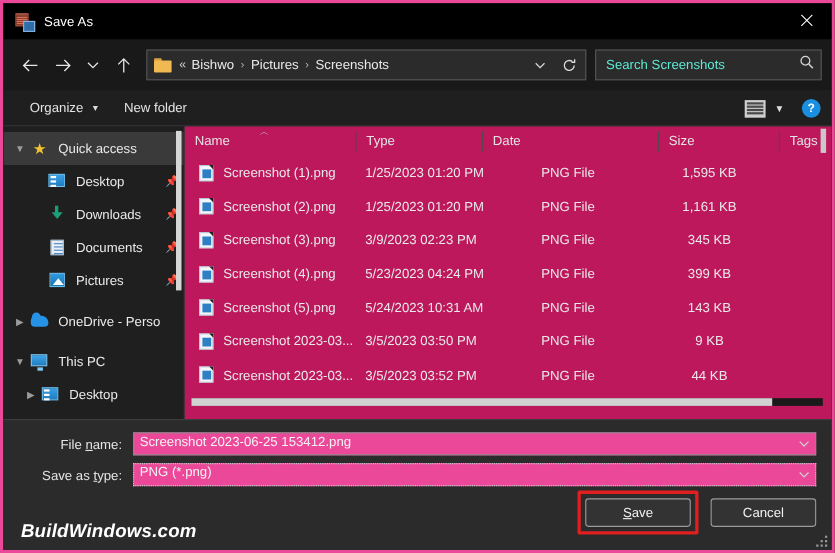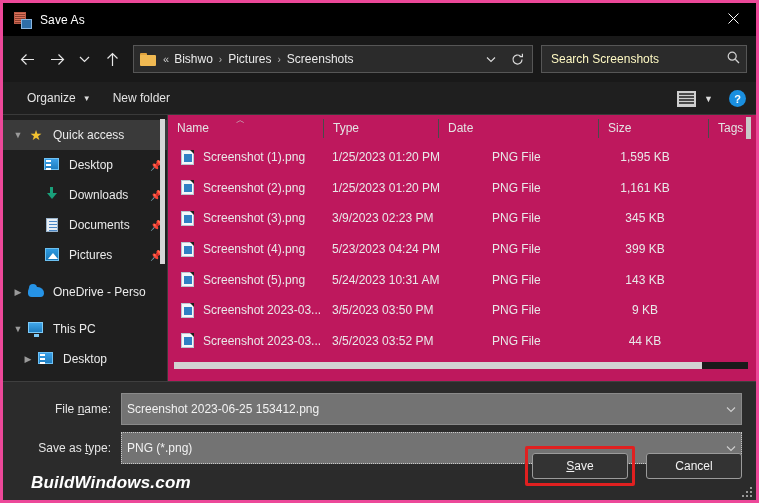--- a/index.html
+++ b/index.html
@@ -132,21 +132,21 @@
     width: 206px; height: 28px;
     margin-left: 8px;
     background: #2b2b2b;
     border: 1px solid #565656;
     display: flex; align-items: center;
     padding: 0 6px 0 9px;
     flex: none;
   }
   .searchbox .ph {
     flex: 1 1 auto;
-    color: #fef9c3;
+    color: #5eead4;
     font-size: 12px;
   }
   .search-icon { color: #d2d2d2; flex: none; }
 
   
   .cmdbar {
     height: 33px;
     background: #1f1f1f;
     border-bottom: 1px solid #3a3a3a;
     display: flex; align-items: center;
@@ -349,24 +349,24 @@
     width: 104px;
     flex: none;
     text-align: right;
     color: #e5e5e5;
     font-size: 12px;
     padding-right: 10px;
   }
   .flabel u { text-decoration: underline; }
   .fcombo {
     flex: 1 1 auto;
-    height: 32px;
-    background: #737373;
+    height: 21px;
+    background: #ec4899;
     border: 1px solid #8a8a8a;
-    display: flex; align-items: center;
+    display: flex; align-items: flex-start;
     padding-left: 5px;
     position: relative;
   }
   .fcombo.focused { border: 1px dotted #c8c8c8; }
   .fcombo .val {
     flex: 1 1 auto;
     color: #f2f2f2;
     font-size: 12px;
     white-space: nowrap; overflow: hidden;
   }
@@ -392,21 +392,21 @@
   .btn u { text-decoration: underline; }
   .save-wrap {
     position: relative;
     padding: 4px;
     border: 3px solid #e02020;
     border-radius: 2px;
     margin-right: 11px;
   }
   .watermark {
     position: absolute;
-    left: 28px; bottom: 7px;
+    left: 16px; bottom: 7px;
     color: #ffffff;
     font-size: 17px;
     font-style: italic;
     font-weight: bold;
     letter-spacing: .2px;
   }
   .grip {
     position: absolute; right: 4px; bottom: 3px;
     width: 11px; height: 11px;
     color: #8c8c8c;

